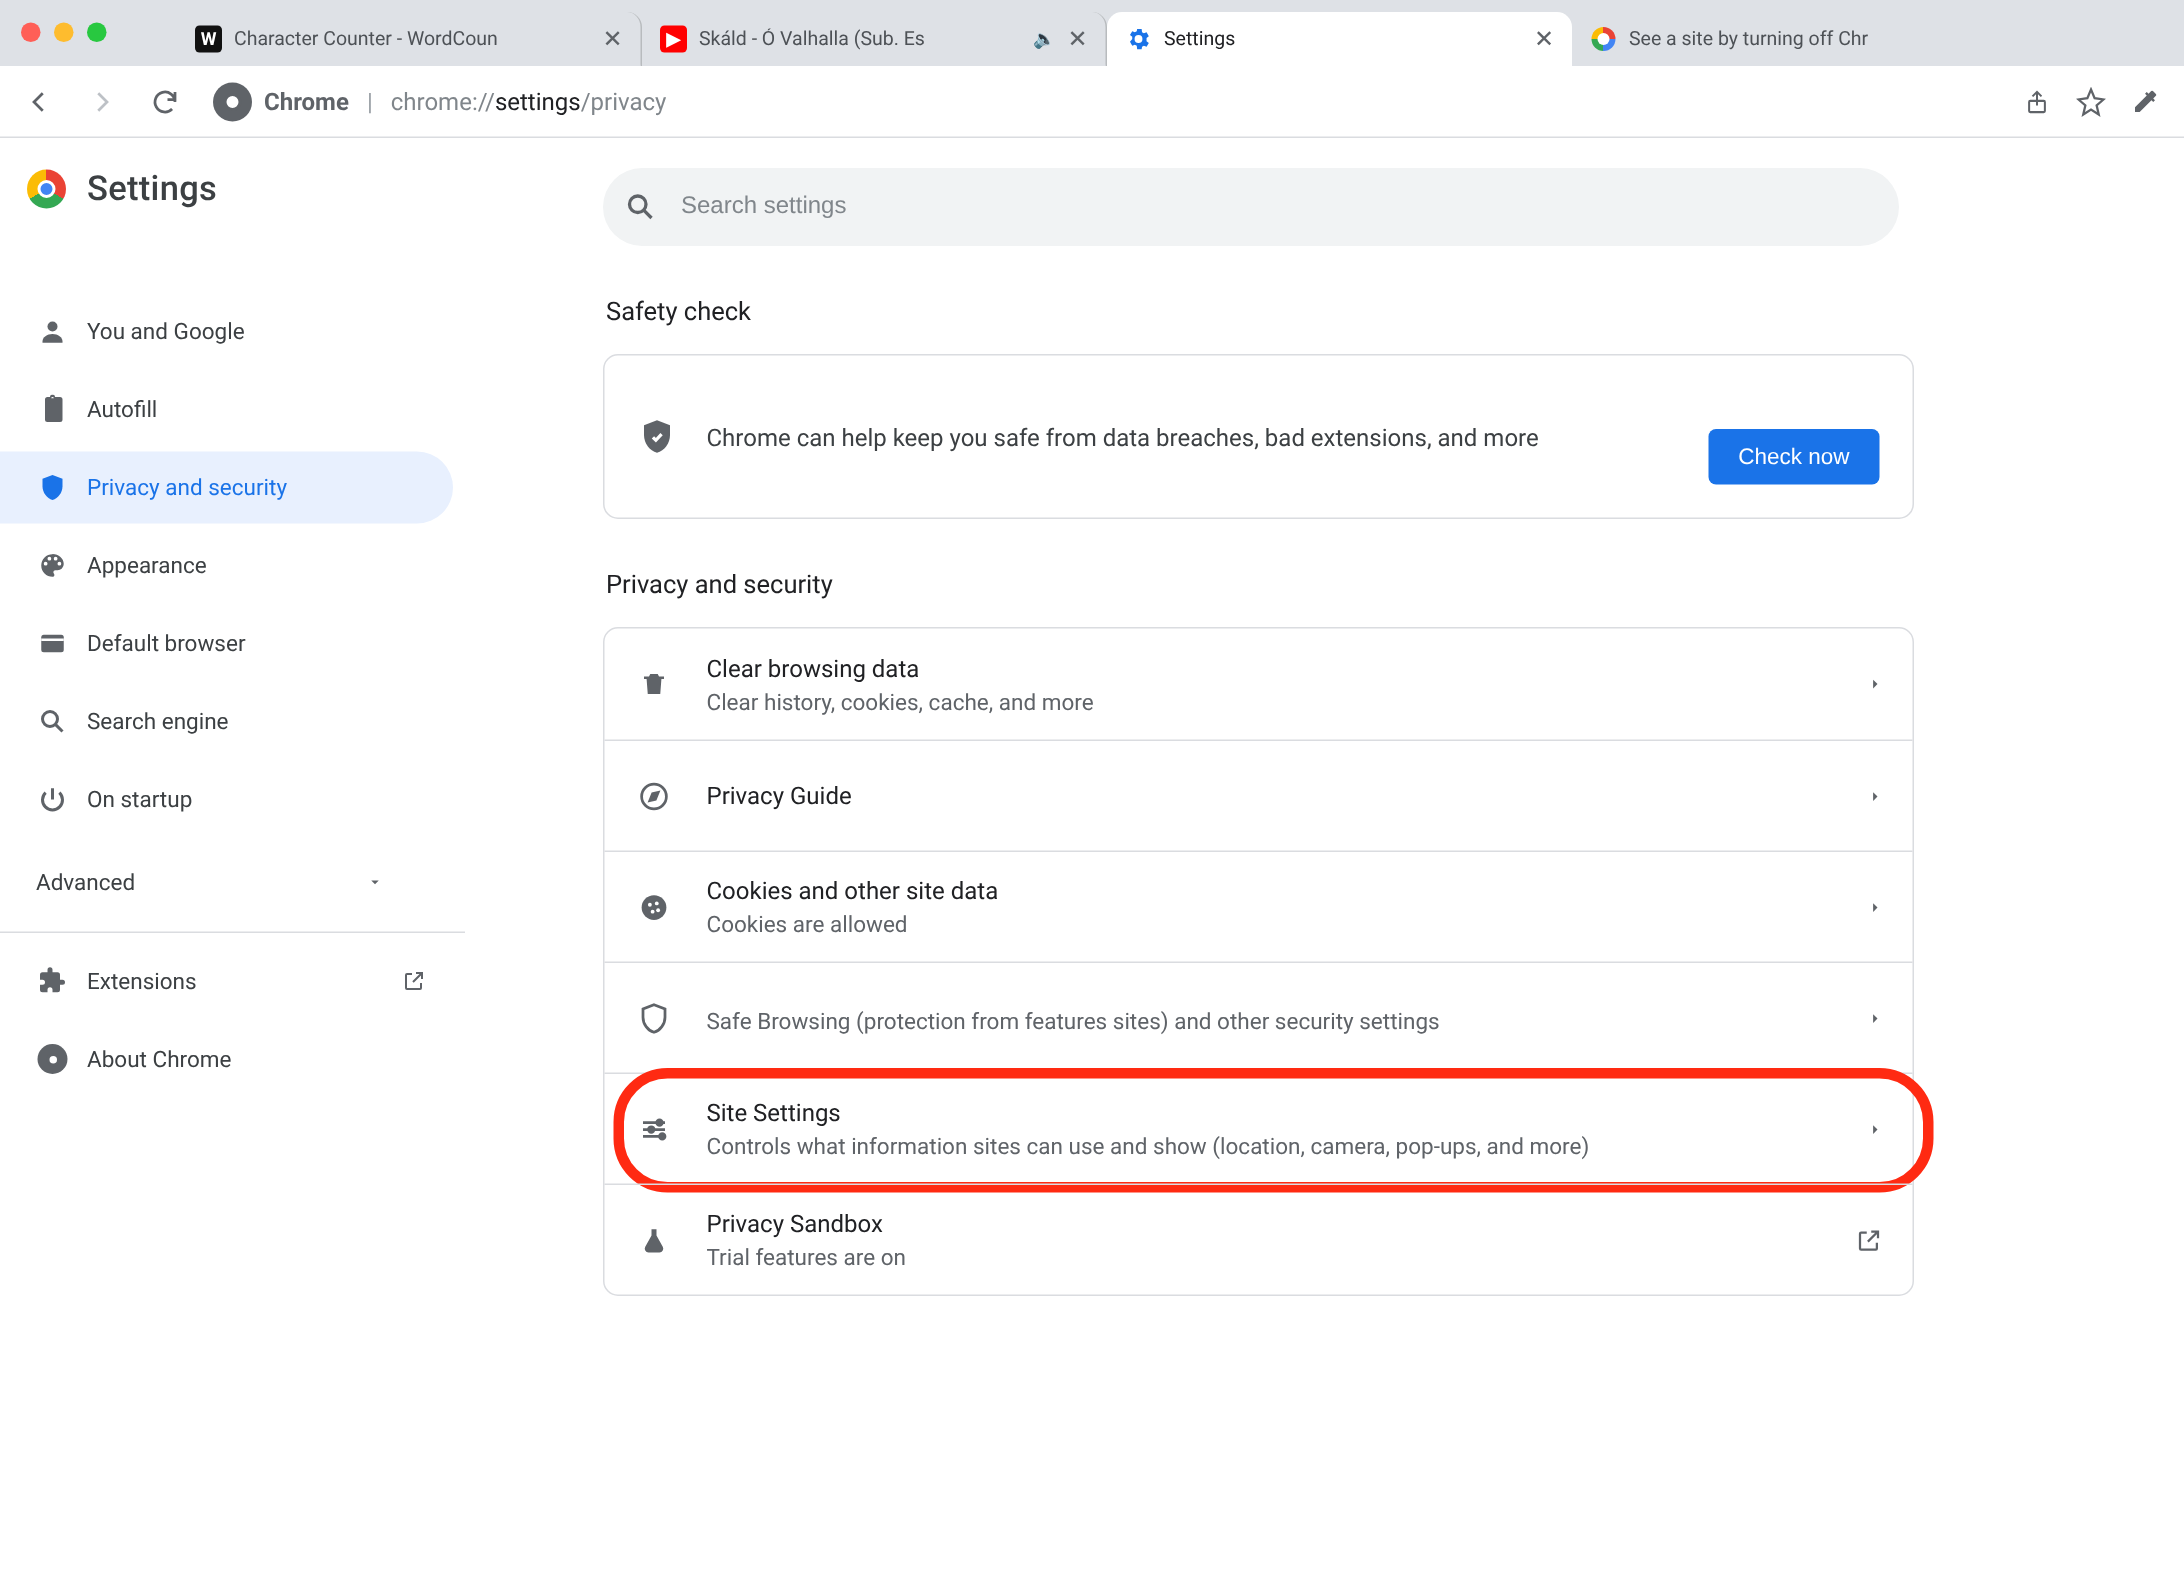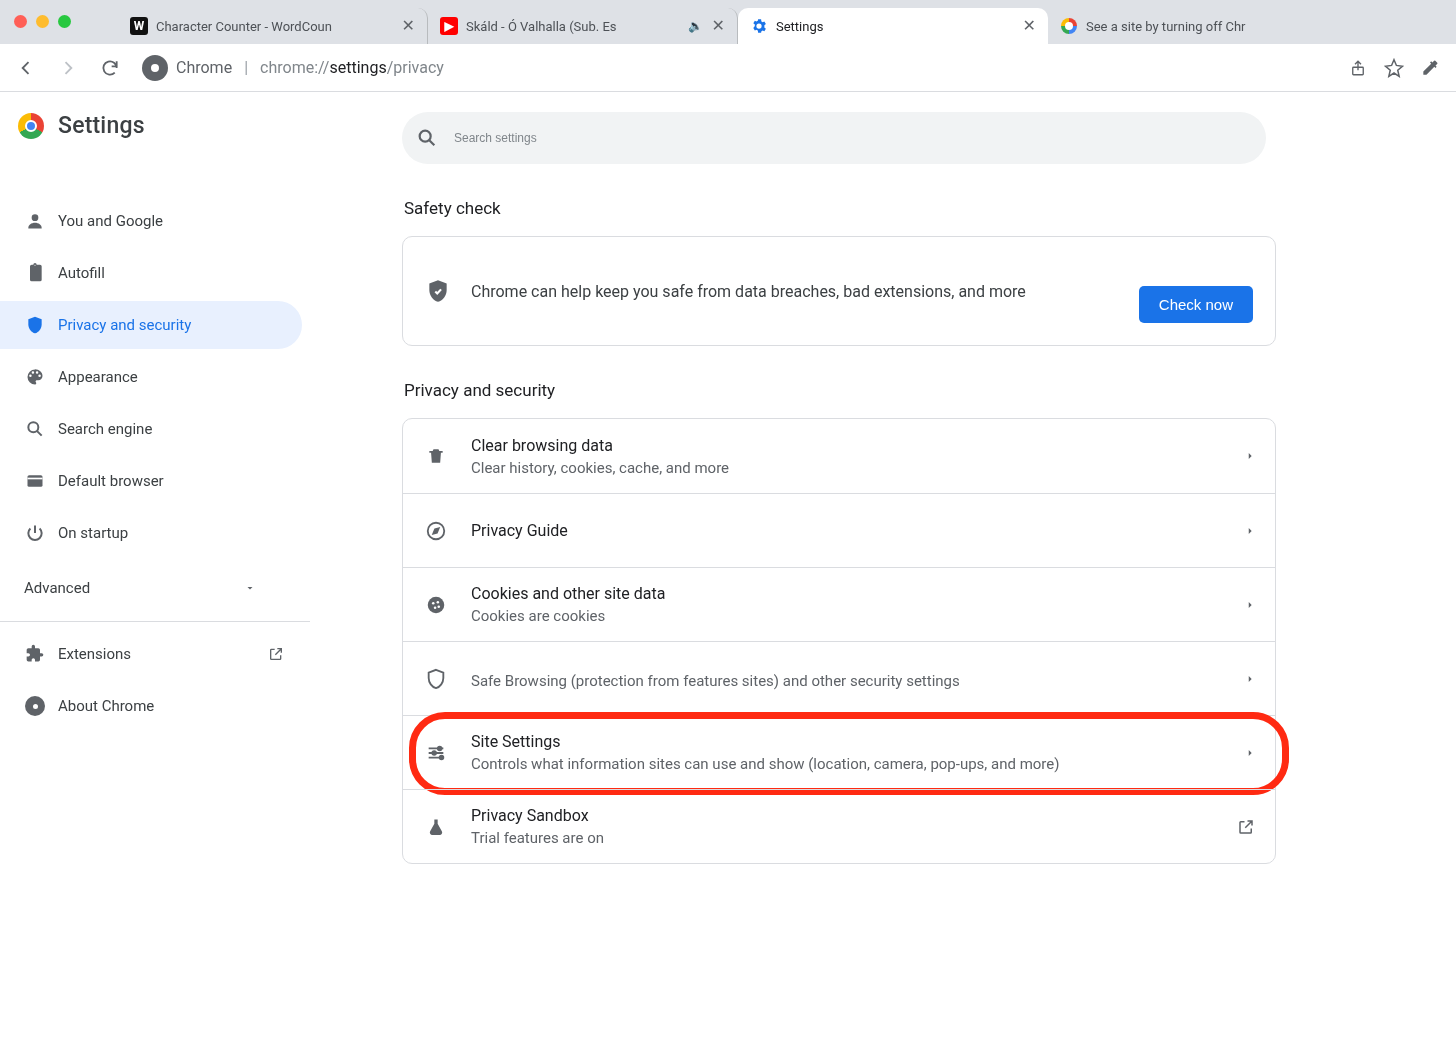--- a/index.html
+++ b/index.html
@@ -60,21 +60,21 @@
   .chrome-toolbar{
     height:48px;background:#fff;display:flex;align-items:center;padding:0 8px;gap:6px;
     border-bottom:1px solid var(--grey-300);
   }
   .nav-btn{width:36px;height:36px;display:flex;align-items:center;justify-content:center;color:#5f6368;border-radius:50%;}
   .nav-btn.disabled{color:#bdc1c6;}
   .omnibox{
     flex:1;display:flex;align-items:center;height:36px;border-radius:18px;
     padding:0 8px;gap:6px;color:#202124;font-size:16px;
   }
-  .omnibox .site-id{display:flex;align-items:center;gap:8px;color:#5f6368;}
+  .omnibox .site-id{display:flex;align-items:center;gap:8px;color:#5f6368;font-weight:bold;}
   .omnibox .sep{color:#9aa0a6;margin:0 6px;}
   .url-dim{color:#80868b;}
   .url-strong{color:#202124;}
   .right-tools{display:flex;align-items:center;gap:0px;color:#5f6368;}
   .right-tools .nav-btn svg, .right-tools .nav-btn{color:#5f6368;}
 
   
   .page{display:flex;height:calc(1051px - 44px - 48px);}
   .sidebar-col{width:312px;flex:0 0 312px;border-right:none;position:relative;}
   .content-col{flex:1;padding-right:180px;}
@@ -100,21 +100,21 @@
   .side-sect{padding:18px 24px 10px;font-size:15px;color:var(--grey-700);display:flex;align-items:center;justify-content:space-between;width:280px;}
   .side-divider{height:1px;background:var(--grey-300);margin:14px 0 8px 0;width:310px;}
   .side-item .ext-icon{margin-left:auto;margin-right:18px;color:var(--grey-600);}
 
   
   .search-wrap{padding:14px 10px 0 0;margin-top:6px;}
   .search-box{
     height:52px;border-radius:46px;background:var(--grey-100);
     display:flex;align-items:center;gap:14px;padding:0 14px;color:var(--grey-600);
   }
-  .search-box input{border:none;background:transparent;outline:none;font-size:12px;flex:1;color:var(--grey-700);}
+  .search-box input{border:none;background:transparent;outline:none;font-size:16px;flex:1;color:var(--grey-700);}
   .search-box input::placeholder{color:#80868b;}
 
   .section-title{font-size:17px;color:var(--grey-900);margin:34px 0 18px 2px;font-weight:400;}
   .card{
     border:1px solid var(--grey-300);border-radius:10px;background:#fff;
   }
   .safety-row{display:flex;align-items:center;padding:22px 22px;gap:20px;}
   .safety-row .txt{flex:1;font-size:16px;color:var(--grey-700);}
   .btn-primary{
     background:var(--blue-600);color:#fff;border:none;border-radius:5px;
@@ -273,36 +273,36 @@
       <div class="side-item">
         <span class="mi">
           <svg width="20" height="20" viewBox="0 0 24 24" fill="#5f6368">
               <path d="M12 3a9 9 0 000 18c1 0 1.5-.7 1.5-1.5 0-.4-.2-.8-.4-1.1-.3-.3-.4-.7-.4-1.1 0-.8.7-1.5 1.5-1.5H16a5 5 0 005-5c0-4.4-4-8-9-8zM6.5 12a1.5 1.5 0 110-3 1.5 1.5 0 010 3zm3-4a1.5 1.5 0 110-3 1.5 1.5 0 010 3zm5 0a1.5 1.5 0 110-3 1.5 1.5 0 010 3zm3 4a1.5 1.5 0 110-3 1.5 1.5 0 010 3z"></path>
             </svg>
         </span>
         <span>Appearance</span>
       </div>
       <div class="side-item">
         <span class="mi">
+          <svg width="20" height="20" viewBox="0 0 24 24" fill="#5f6368">
+              <rect x="3" y="5" width="18" height="14" rx="2"></rect>
+              <rect x="3" y="5" width="18" height="4" fill="#fff" opacity=".0"></rect>
+              <path d="M3 9h18" stroke="#fff" stroke-width="2"></path>
+            </svg>
+        </span>
+        <span>Default browser</span>
+      </div>
+      <div class="side-item">
+        <span class="mi">
           <svg width="20" height="20" viewBox="0 0 24 24" fill="none" stroke="#5f6368" stroke-width="2.4">
               <circle cx="10" cy="10" r="6"></circle>
               <path d="M20 20l-5.5-5.5"></path>
             </svg>
         </span>
         <span>Search engine</span>
-      </div>
-      <div class="side-item">
-        <span class="mi">
-          <svg width="20" height="20" viewBox="0 0 24 24" fill="#5f6368">
-              <rect x="3" y="5" width="18" height="14" rx="2"></rect>
-              <rect x="3" y="5" width="18" height="4" fill="#fff" opacity=".0"></rect>
-              <path d="M3 9h18" stroke="#fff" stroke-width="2"></path>
-            </svg>
-        </span>
-        <span>Default browser</span>
       </div>
       <div class="side-item">
         <span class="mi">
           <svg width="20" height="20" viewBox="0 0 24 24" fill="none" stroke="#5f6368" stroke-width="2.4">
               <path d="M12 3v9"></path>
               <path d="M6.5 6.5a8 8 0 1011 0"></path>
             </svg>
         </span>
         <span>On startup</span>
       </div>
@@ -412,21 +412,21 @@
           <svg width="22" height="22" viewBox="0 0 24 24" fill="#5f6368">
               <circle cx="12" cy="12" r="9"></circle>
               <circle cx="9" cy="10" r="1.4" fill="#fff"></circle>
               <circle cx="14" cy="9" r="1.4" fill="#fff"></circle>
               <circle cx="11" cy="15" r="1.4" fill="#fff"></circle>
               <circle cx="15" cy="14" r="1.4" fill="#fff"></circle>
             </svg>
         </span>
         <div class="lines">
           <div class="t1">Cookies and other site data</div>
-          <div class="t2">Cookies are cookies</div>
+          <div class="t2">Cookies are allowed</div>
         </div>
         <span class="arrow">
             <svg width="10" height="16" viewBox="0 0 24 24" fill="#5f6368">
               <path d="M9 5l7 7-7 7z"></path>
             </svg>
           </span>
       </div>
 
       <div class="list-row">
         <span class="ic">

